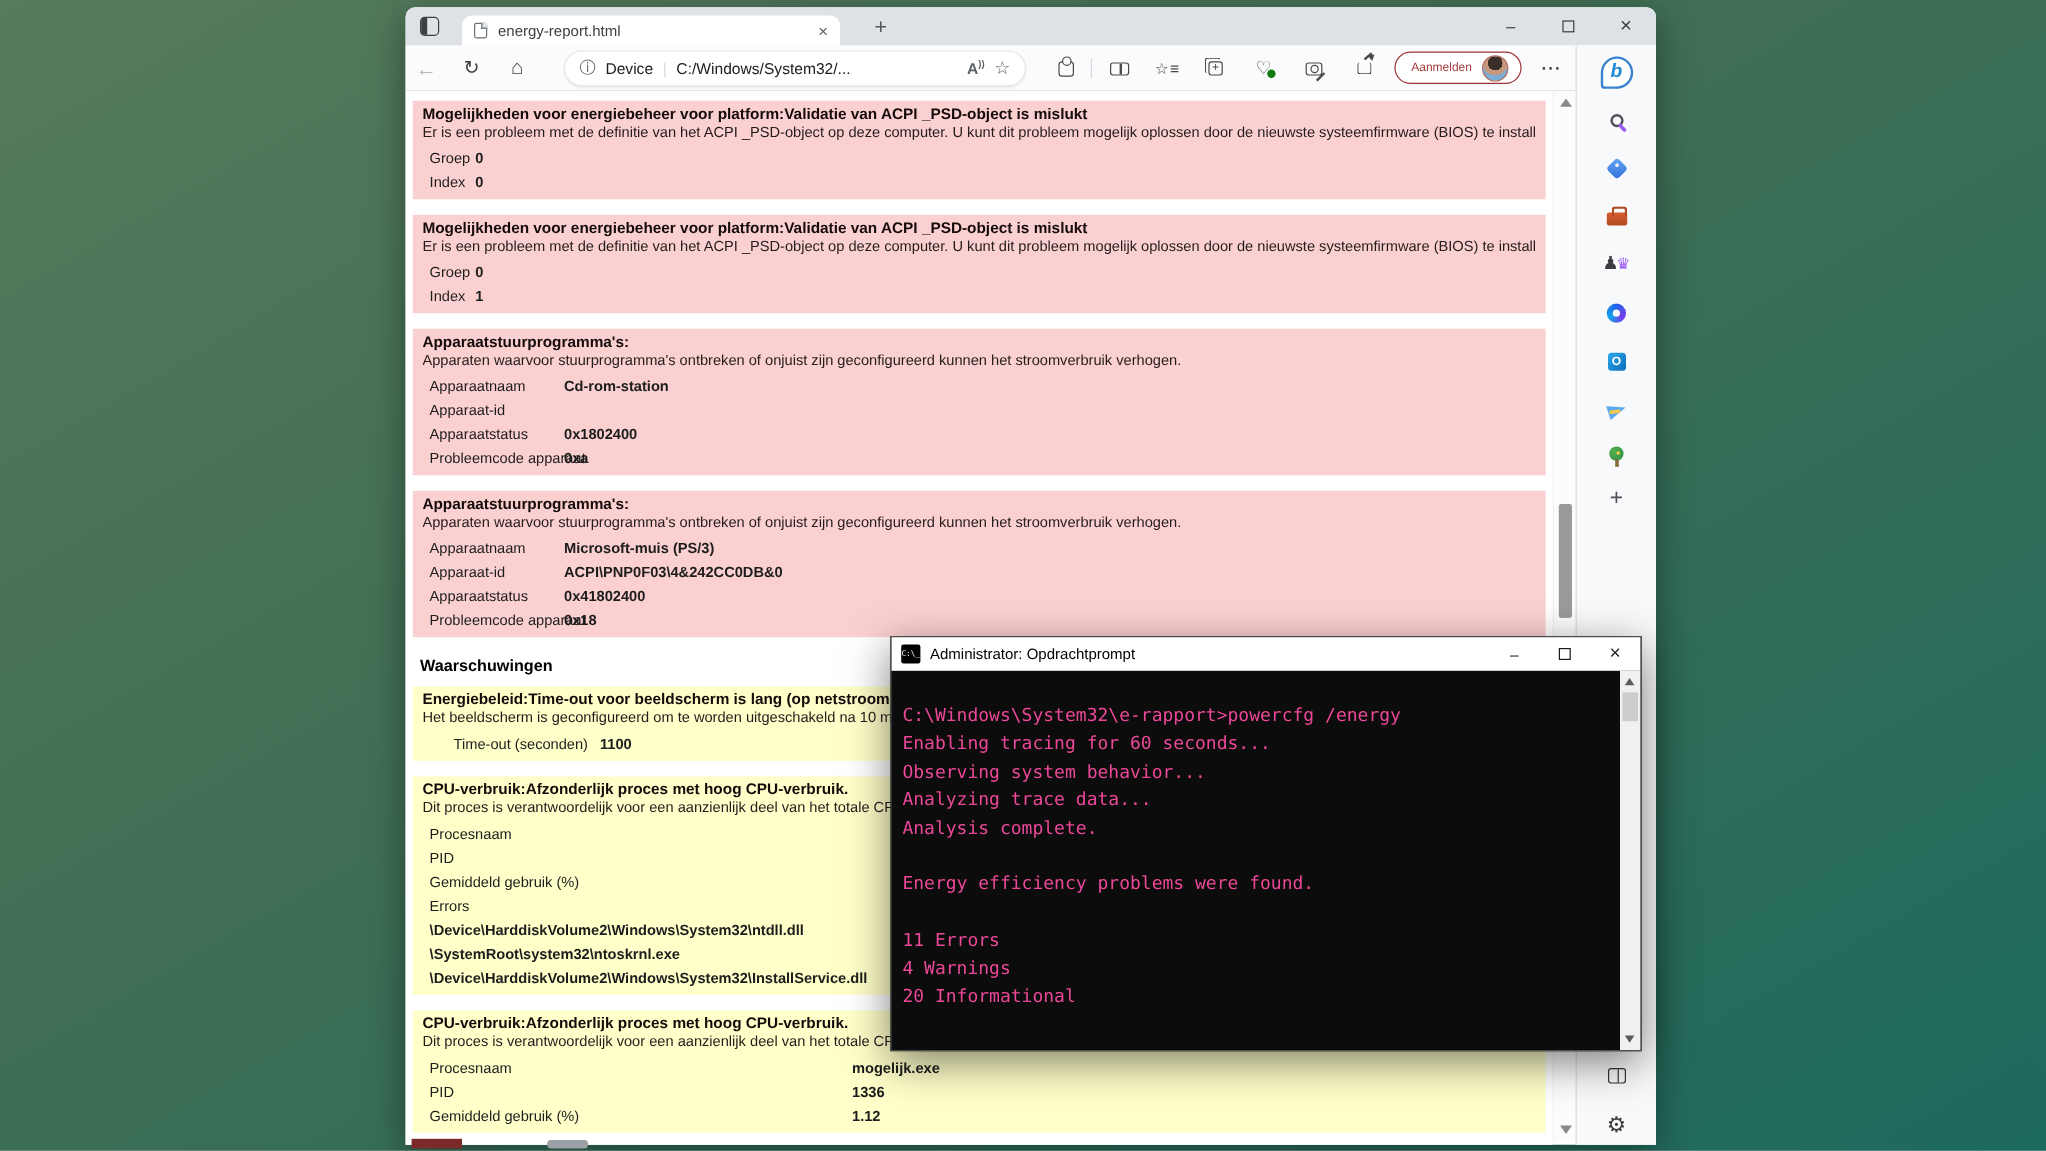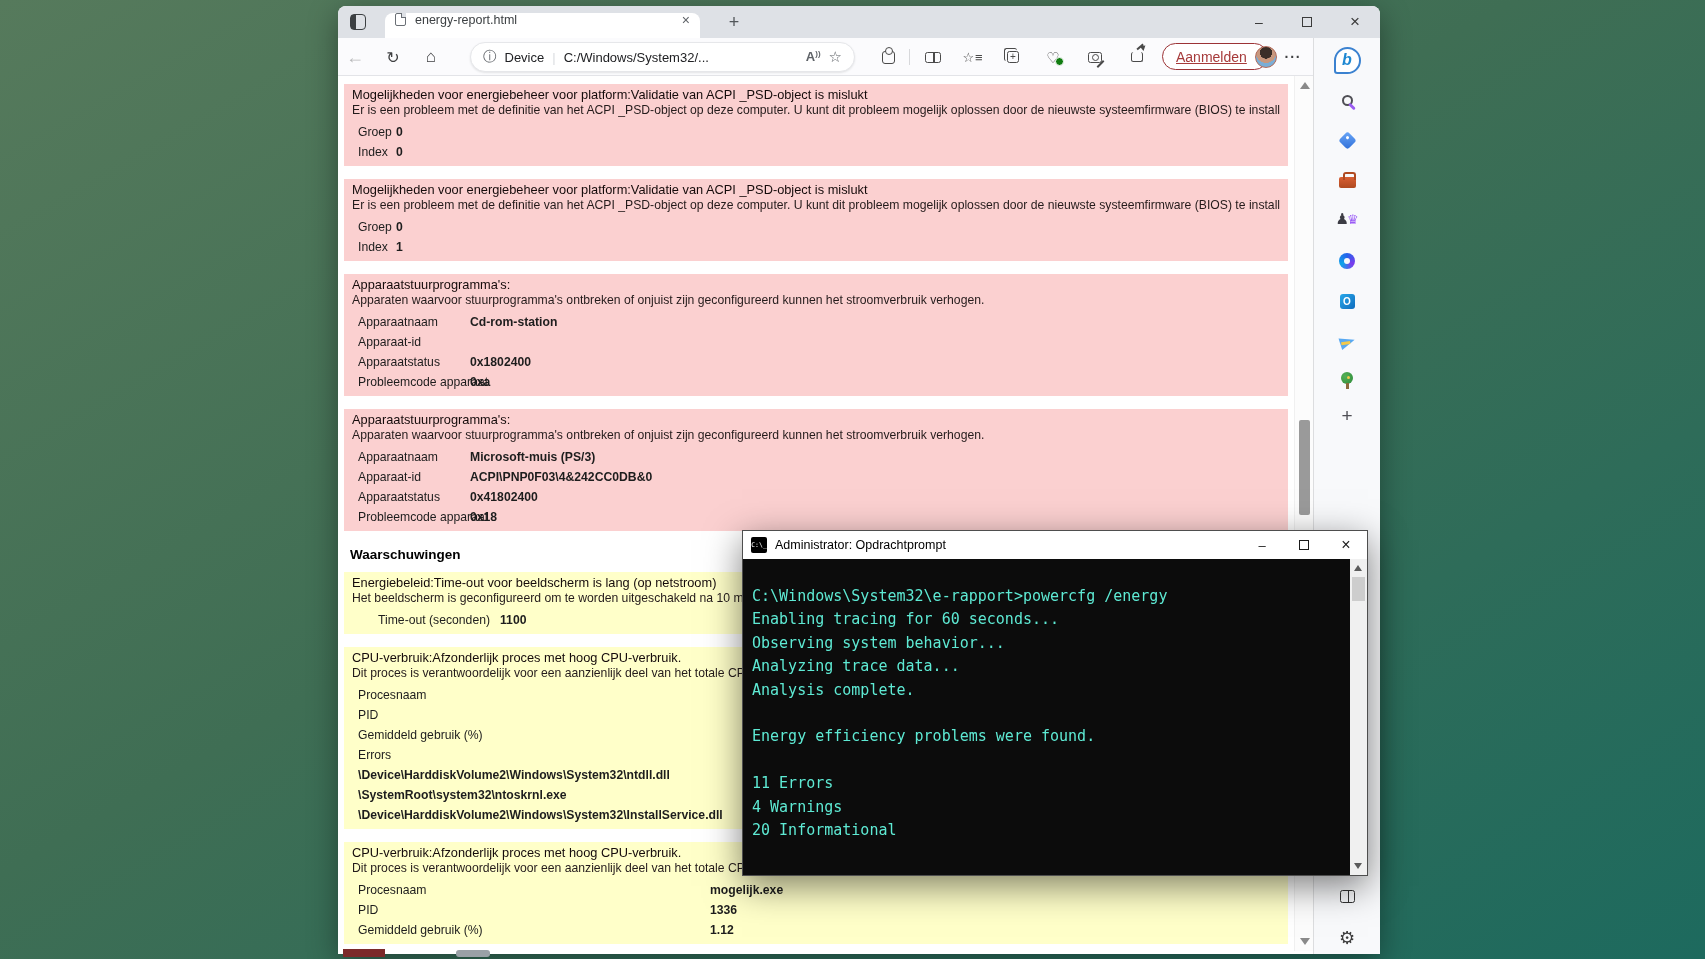--- a/index.html
+++ b/index.html
@@ -14,21 +14,21 @@
   #window {
     position:absolute; left:338px; top:6px; width:1042px; height:948px;
     background:#fff; border-radius:8px 8px 0 0;
     box-shadow:0 8px 30px rgba(0,0,0,.38);
   }
   
   #tabstrip { position:absolute; left:0; top:0; right:0; height:32px; background:#dee1e6; border-radius:8px 8px 0 0; }
   .tabactions { position:absolute; left:12px; top:8px; width:16px; height:16px; border:1.6px solid #3c4043; border-radius:4px; }
   .tabactions::before { content:""; position:absolute; left:0; top:0; bottom:0; width:5px; background:#3c4043; border-radius:1px 0 0 1px; }
   #tab { position:absolute; left:47px; top:7px; width:315px; height:25px; background:#fff; border-radius:8px 8px 0 0;
-         display:flex; gap:9px; padding:0 10px; font-size:12.5px; color:#3c4043; }
+         display:flex; align-items:center; gap:9px; padding:0 10px; font-size:12.5px; color:#3c4043; }
   .favicon { width:11px; height:13px; border:1.4px solid #6a6f75; border-radius:2px; position:relative; flex:none; }
   .favicon::after { content:""; position:absolute; right:-1px; top:-1px; width:4px; height:4px; background:#dee1e6; border-left:1.4px solid #6a6f75; border-bottom:1.4px solid #6a6f75; }
   #tab .tclose { margin-left:auto; font-size:14px; color:#5f6368; line-height:1; }
   .newtab { position:absolute; left:384px; top:4px; width:24px; height:24px; font-size:18px; color:#52565a; display:flex; align-items:center; justify-content:center; }
   .wbtn { position:absolute; top:0; width:46px; height:31px; display:flex; align-items:center; justify-content:center; color:#3b3b3b; font-size:14px; }
   .wbtn.min { left:898px; } .wbtn.max { left:946px; } .wbtn.close { left:994px; }
   .maxbox { width:10px; height:10px; border:1.2px solid #3b3b3b; }
   .wbtn.close span { font-size:17px; }
 
   
@@ -57,30 +57,30 @@
   .ic-heart::after { content:""; position:absolute; right:-4px; bottom:-1px; width:7px; height:7px; background:#107c10; border:1.5px solid #fbfbfd; border-radius:50%; }
   .ic-cap { width:14px; height:11px; border:1.5px solid #4a4a4a; border-radius:2.5px; }
   .ic-cap::before { content:""; position:absolute; left:3.2px; top:1.8px; width:5px; height:5px; border:1.4px solid #4a4a4a; border-radius:50%; }
   .ic-cap::after { content:""; position:absolute; right:-4px; bottom:-3px; width:9px; height:2px; background:#4a4a4a; transform:rotate(-45deg); }
   .ic-share { width:12px; height:10px; border:1.5px solid #4a4a4a; border-radius:2.5px; border-top:none; }
   .ic-share::after { content:""; position:absolute; right:-2px; top:-6px; width:8px; height:1.6px; background:#4a4a4a; transform:rotate(-40deg); }
   .ic-share::before { content:""; position:absolute; right:-4px; top:-8px; border-left:5px solid #4a4a4a; border-top:3px solid transparent; border-bottom:3px solid transparent; transform:rotate(-40deg); }
   .pz { left:535px; } .sp { left:580px; } .fb { left:620px; } .cl { left:660px; } .he { left:700px; } .ca { left:742px; } .sh { left:784px; } .dots { left:940px; font-weight:bold; letter-spacing:1px; font-size:14px; }
   #signin { position:absolute; left:824px; top:5px; width:106px; height:27px; border:1.5px solid #9c3336; border-radius:14px;
     background:#fff; display:flex; align-items:center; justify-content:flex-start; padding:0 3px 0 13px; gap:8px; }
-  #signin .txt { color:#a63a3a; font-size:14px;text-decoration:underline; }
+  #signin .txt { color:#a63a3a; font-size:10px; }
   .avatar { width:22px; height:22px; border-radius:50%; border:1px solid #b06a5a; flex:none;
     background:radial-gradient(circle at 50% 28%, #3a2e28 0 34%, #c8987e 35% 58%, #7aaed6 59% 100%); }
 
   
   #content { position:absolute; left:0; top:70px; width:956px; bottom:0; background:#fff; overflow:hidden; padding-top:8px; }
   .sec { margin:0 6px 13px 6px; padding:3px 8px 4px 8px; }
   .sec.err { background:#fbd0d0; }
   .sec.warn { background:#ffffc9; }
-  .sec .t { font-weight:normal; font-size:12.8px; line-height:15px; color:#150b0b; white-space:nowrap; overflow:hidden; }
+  .sec .t { font-weight:bold; font-size:12.8px; line-height:15px; color:#150b0b; white-space:nowrap; overflow:hidden; }
   .sec .d { font-size:12.2px; line-height:14px; color:#241b1b; margin-top:1px; white-space:nowrap; overflow:hidden; }
   .rows { margin-top:5px; padding-left:6px; }
   .row { display:flex; line-height:20px; font-size:12.2px; color:#1d1d1d; white-space:nowrap; }
   .row .l { flex:none; }
   .row .l.bv { font-weight:bold; }
   .row .v { font-weight:bold; }
   .warnheading { font-size:13.5px; font-weight:bold; color:#000; margin:16px 0 10px 12px; }
 
   
   #pagescroll { position:absolute; top:70px; right:67px; width:19px; bottom:3px; background:#fcfcfc; border-left:1px solid #f0f0f0; }
@@ -396,21 +396,21 @@
           <span>–</span>
         </span>
       <span class="cbtn">
           <span class="maxbox"></span>
         </span>
       <span class="cbtn cx">
           <span>×</span>
         </span>
     </span>
   </div>
-  <pre id="cmdtext" style="color: #5eead4;">C:\Windows\System32\e-rapport&gt;powercfg /energy
+  <pre id="cmdtext" style="color: #ec4899;">C:\Windows\System32\e-rapport&gt;powercfg /energy
 Enabling tracing for 60 seconds...
 Observing system behavior...
 Analyzing trace data...
 Analysis complete.
 
 Energy efficiency problems were found.
 
 11 Errors
 4 Warnings
 20 Informational</pre>

